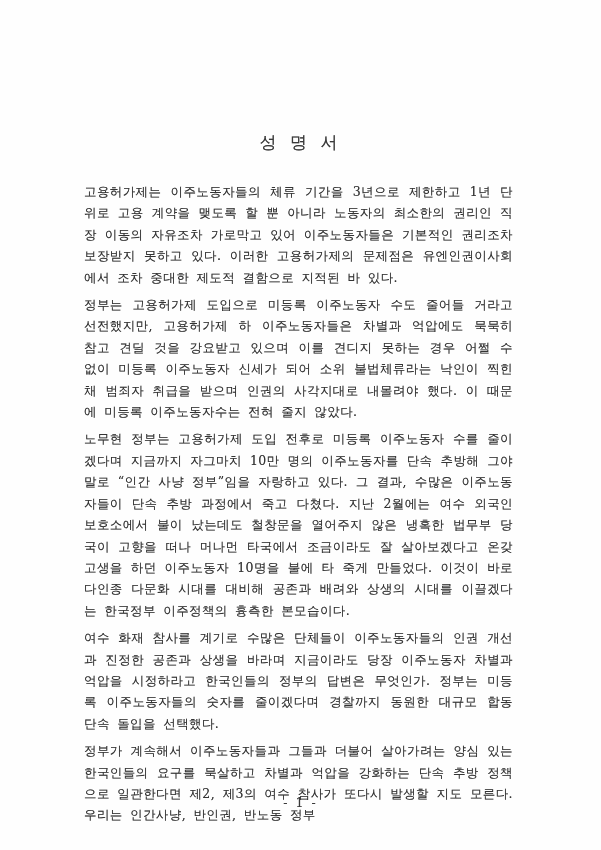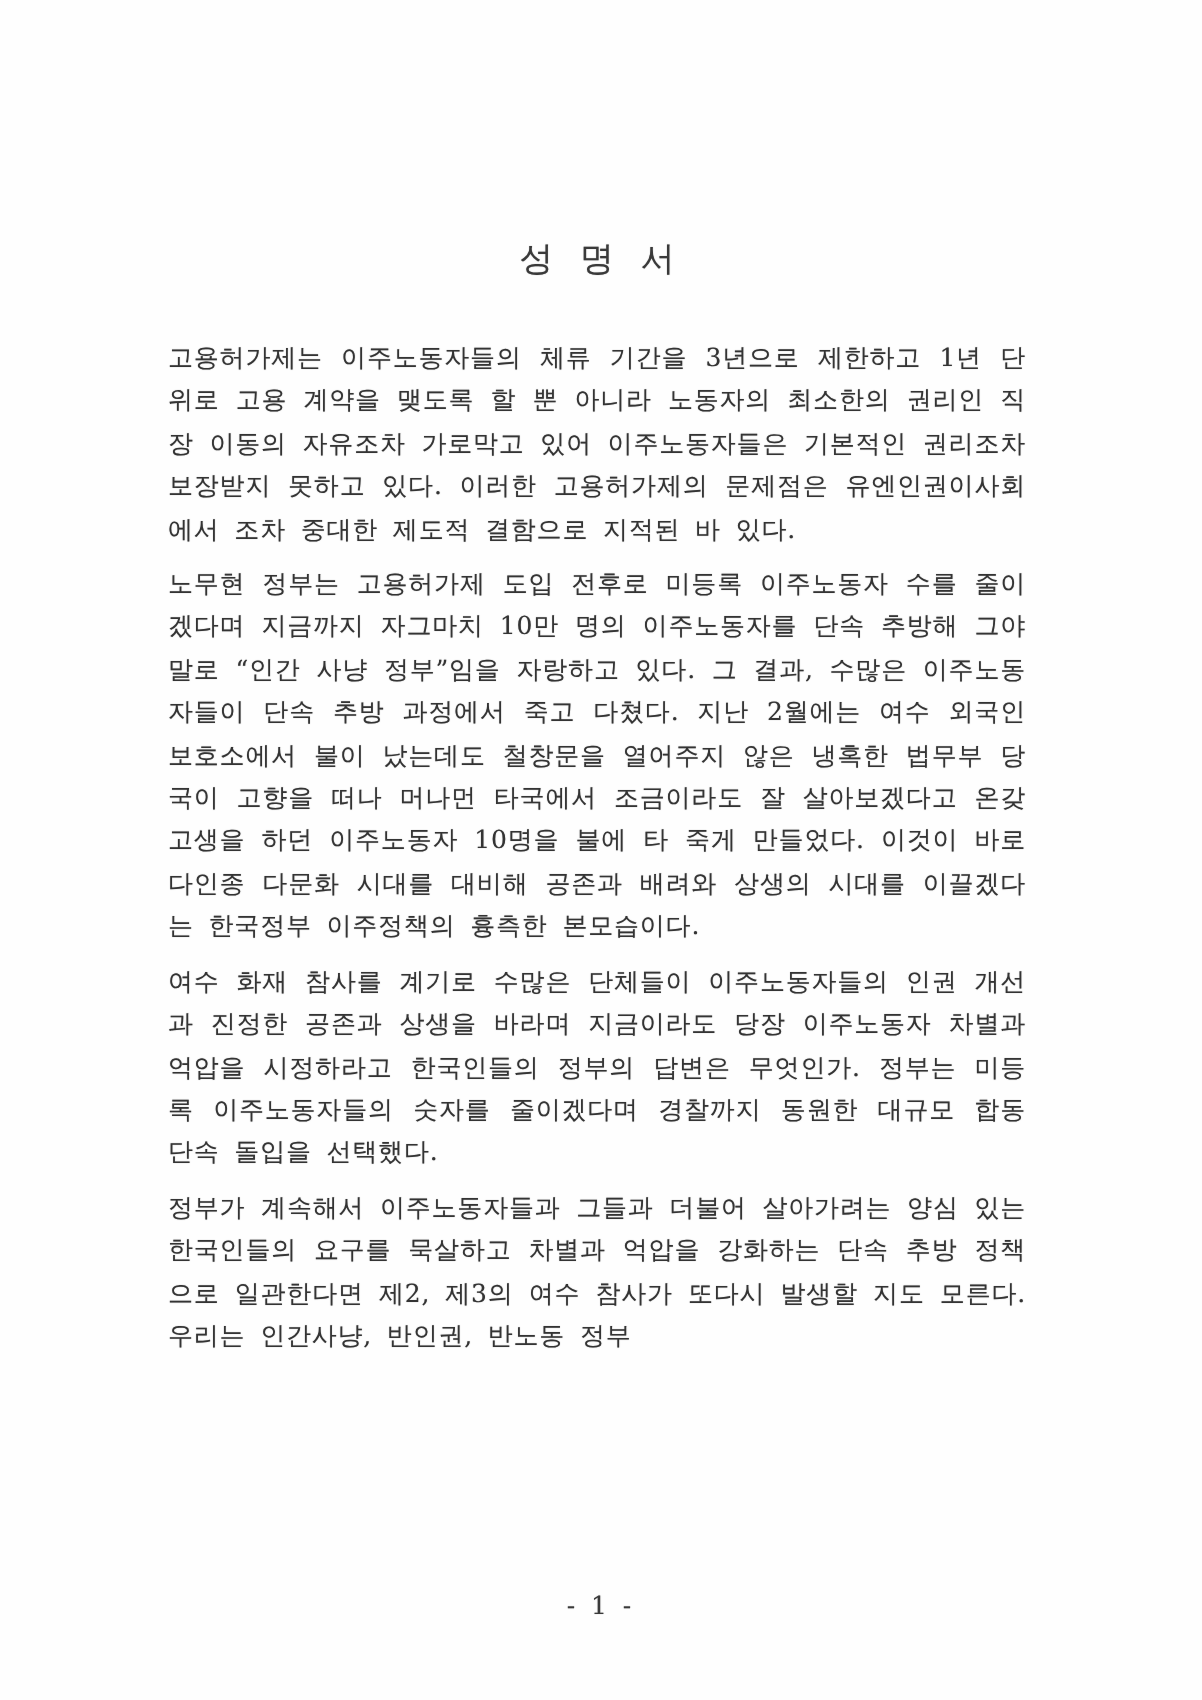--- a/index.html
+++ b/index.html
@@ -11,21 +11,21 @@
     position: relative;
     width: 601px;
     height: 850px;
     background: #fefefe;
     font-family: "DejaVu Serif", "Liberation Serif", serif;
     color: #2e2e2e;
     overflow: hidden;
     box-sizing: border-box;
   }
   .doc-title {
-    margin: 0;
+    margin: 13px;
     padding-top: 118px;
     text-align: center;
     font-size: 17px;
     font-weight: normal;
     letter-spacing: 4px;
     color: #3a3a3a;
     text-shadow: 0 0 0.5px rgba(60,60,60,0.55);
   }
   .doc-body {
     margin: 27px 88px 0 84px;
@@ -54,20 +54,21 @@
 </style>
 </head>
 <body>
 
 <div class="page">
 
   <h1 class="doc-title">성 명 서</h1>
 
   <div class="doc-body">
     <p>고용허가제는 이주노동자들의 체류 기간을 3년으로 제한하고 1년 단위로 고용 계약을 맺도록 할 뿐 아니라 노동자의 최소한의 권리인 직장 이동의 자유조차 가로막고 있어 이주노동자들은 기본적인 권리조차 보장받지 못하고 있다. 이러한 고용허가제의 문제점은 유엔인권이사회에서 조차 중대한 제도적 결함으로 지적된 바 있다.</p>
+    <p>정부는 고용허가제 도입으로 미등록 이주노동자 수도 줄어들 거라고 선전했지만, 고용허가제 하 이주노동자들은 차별과 억압에도 묵묵히 참고 견딜 것을 강요받고 있으며 이를 견디지 못하는 경우 어쩔 수 없이 미등록 이주노동자 신세가 되어 소위 불법체류라는 낙인이 찍힌 채 범죄자 취급을 받으며 인권의 사각지대로 내몰려야 했다. 이 때문에 미등록 이주노동자수는 전혀 줄지 않았다.</p>
     <p>노무현 정부는 고용허가제 도입 전후로 미등록 이주노동자 수를 줄이겠다며 지금까지 자그마치 10만 명의 이주노동자를 단속 추방해 그야말로 “인간 사냥 정부”임을 자랑하고 있다. 그 결과, 수많은 이주노동자들이 단속 추방 과정에서 죽고 다쳤다. 지난 2월에는 여수 외국인 보호소에서 불이 났는데도 철창문을 열어주지 않은 냉혹한 법무부 당국이 고향을 떠나 머나먼 타국에서 조금이라도 잘 살아보겠다고 온갖 고생을 하던 이주노동자 10명을 불에 타 죽게 만들었다. 이것이 바로 다인종 다문화 시대를 대비해 공존과 배려와 상생의 시대를 이끌겠다는 한국정부 이주정책의 흉측한 본모습이다.</p>
     <p>여수 화재 참사를 계기로 수많은 단체들이 이주노동자들의 인권 개선과 진정한 공존과 상생을 바라며 지금이라도 당장 이주노동자 차별과 억압을 시정하라고 한국인들의 정부의 답변은 무엇인가. 정부는 미등록 이주노동자들의 숫자를 줄이겠다며 경찰까지 동원한 대규모 합동 단속 돌입을 선택했다.</p>
     <p>정부가 계속해서 이주노동자들과 그들과 더불어 살아가려는 양심 있는 한국인들의 요구를 묵살하고 차별과 억압을 강화하는 단속 추방 정책으로 일관한다면 제2, 제3의 여수 참사가 또다시 발생할 지도 모른다. 우리는 인간사냥, 반인권, 반노동 정부</p>
   </div>
 
   <div class="page-footer">- 1 -</div>
 
 </div>
 
 </body></html>

